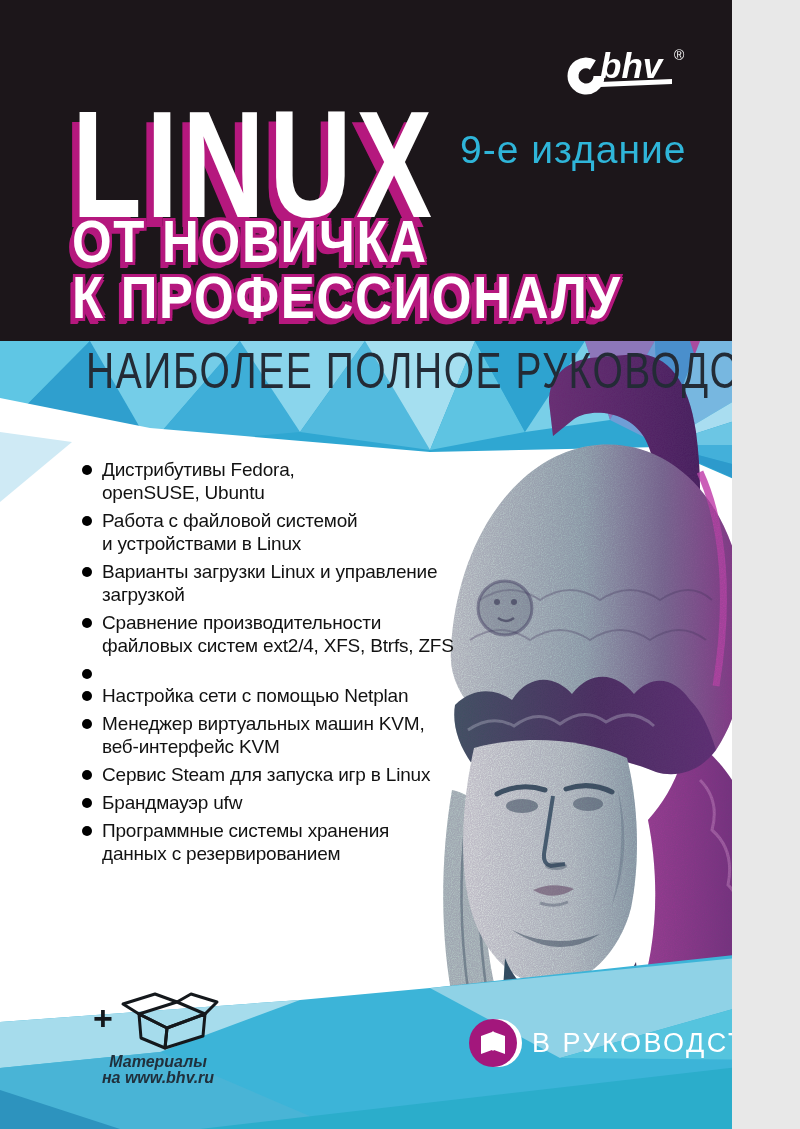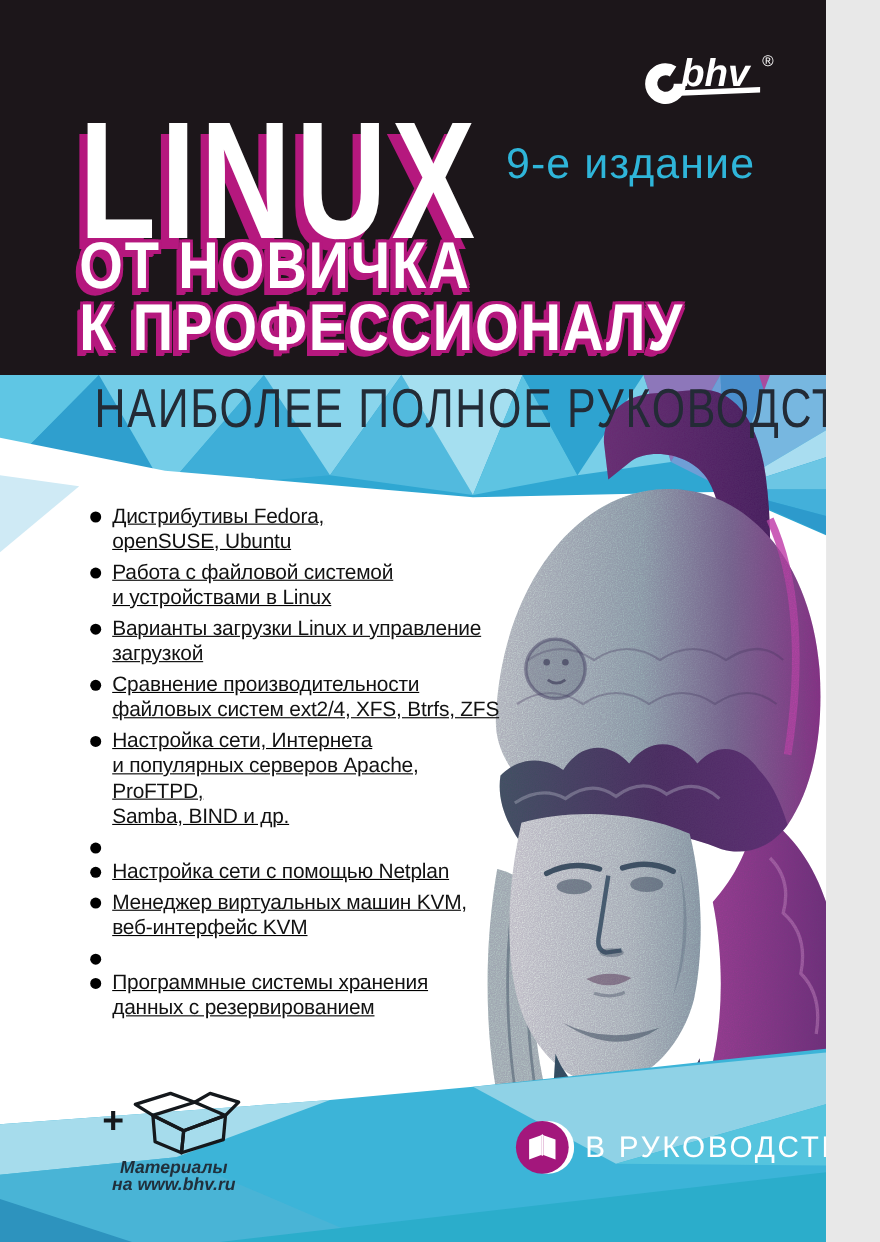--- a/index.html
+++ b/index.html
@@ -1,18 +1,18 @@
 <!DOCTYPE html>
 <html style="--magenta: #b5187e; --cyan-accent: #2fb5d9; --cover-black: #1c161a; --ink: #121212; --tagline-ink: #232b36; --badge-magenta: #a3177c; --note-ink: #20303c; --white: #ffffff;"><head>
 <meta charset="utf-8">
 <style>
   html,body{margin:0;padding:0;background:#e8e8e8;}
   .cover{
     position:relative;width:732px;height:1129px;overflow:hidden;
-    background:#fff;font-family:"Liberation Sans",sans-serif;padding-left:19px;
+    background:#fff;font-family:"Liberation Sans",sans-serif;
     -webkit-font-smoothing:antialiased;
   }
   .bg{position:absolute;left:0;top:0;width:800px;height:1129px;display:block;}
 
   
   .brand{position:absolute;top:34px;right:40px;width:132px;height:62px;}
   .brand svg{display:block;width:132px;height:62px;}
 
   
   .title{
@@ -39,21 +39,21 @@
     position:absolute;left:86px;top:342px;
     color:var(--tagline-ink);font-size:50px;letter-spacing:2px;
     transform:scaleX(.78);transform-origin:left top;white-space:nowrap;
   }
 
   
   .topics{
     position:absolute;left:82px;top:458px;width:378px;
     margin:0;padding:0;list-style:none;
   }
-  .topics li{display:flex;gap:10px;margin:0 0 5px 0;text-decoration:underline;}
+  .topics li{display:flex;gap:10px;margin:0 0 5px 0;}
   .topics .dot{
     flex:0 0 auto;width:10px;height:10px;border-radius:50%;
     background:#000;margin-top:7px;
   }
   .topics .txt{
     white-space:pre-line;color:var(--ink);
     font-size:19px;line-height:23px;letter-spacing:-0.2px;
   }
 
   
@@ -229,38 +229,37 @@
         <span class="txt">Варианты загрузки Linux и управление
 загрузкой</span>
       </li>
       <li>
         <span class="dot"></span>
         <span class="txt">Сравнение производительности
 файловых систем ext2/4, XFS, Btrfs, ZFS</span>
       </li>
       <li>
         <span class="dot"></span>
-        <span class="txt">Настройка сети, Интернета
-и популярных серверов Apache, ProFTPD,
-Samba, BIND и др.</span>
-      </li>
-      <li>
-        <span class="dot"></span>
       </li>
       <li>
         <span class="dot"></span>
         <span class="txt">Настройка сети с помощью Netplan</span>
       </li>
       <li>
         <span class="dot"></span>
         <span class="txt">Менеджер виртуальных машин KVM,
 веб-интерфейс KVM</span>
       </li>
       <li>
         <span class="dot"></span>
+        <span class="txt">Сервис Steam для запуска игр в Linux</span>
+      </li>
+      <li>
+        <span class="dot"></span>
+        <span class="txt">Брандмауэр ufw</span>
       </li>
       <li>
         <span class="dot"></span>
         <span class="txt">Программные системы хранения
 данных с резервированием</span>
       </li>
     </ul>
 
   <div class="materials">
     <svg viewBox="0 0 130 64">

